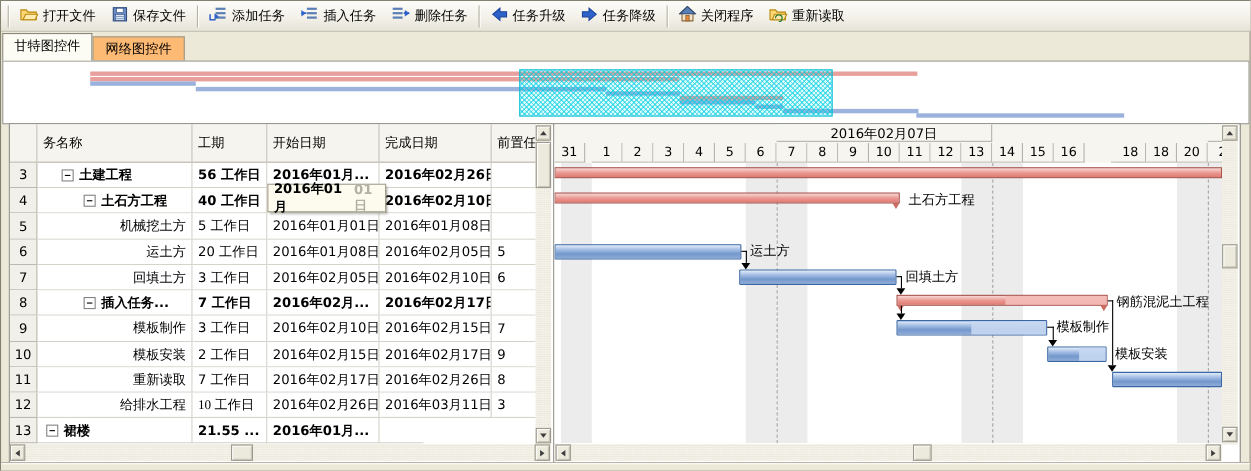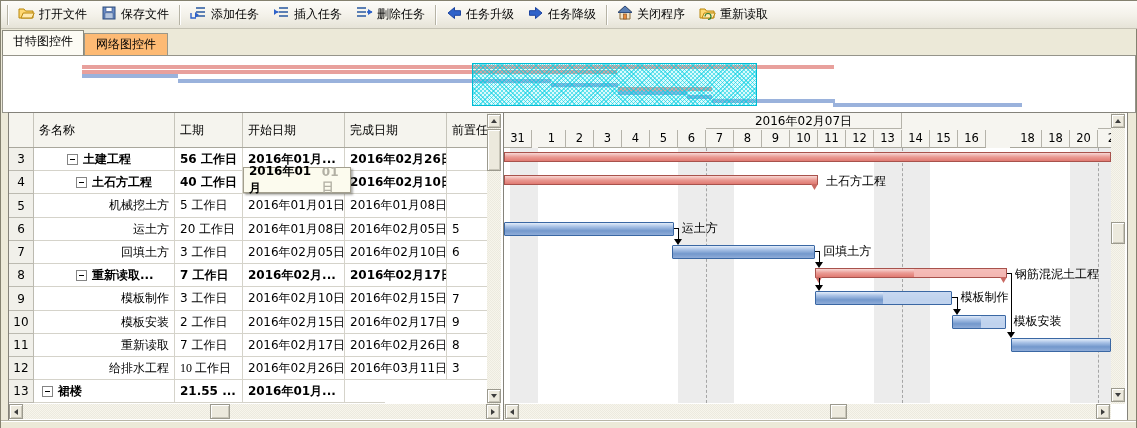--- a/index.html
+++ b/index.html
@@ -178,21 +178,21 @@
   <div class="hcell" style="width:25px;"></div>
   <div class="hcell" style="width:141px;">务名称</div>
   <div class="hcell" style="width:68px;">工期</div>
   <div class="hcell" style="width:102px;">开始日期</div>
   <div class="hcell" style="width:102px;">完成日期</div>
   <div class="hcell" style="width:40px;border-right:none;">前置任务</div>
 </div>
 <div id="tbody">
       <div class="trow" style="top: 148px; height: 23px;">
         <div class="tcell numcell" style="width: 25px;">3</div>
-        <div class="tcell bold" style="width: 141px; padding-left: 33px;">
+        <div class="tcell bold" style="width: 141px; padding-left: 22px;">
           <div class="collapse"></div>
           <span>土建工程</span>
         </div>
         <div class="tcell bold" style="width: 68px; padding-left: 5px;">56 工作日</div>
         <div class="tcell bold" style="width: 102px; padding-left: 5px;">2016年01月...</div>
         <div class="tcell bold" style="width: 102px; padding-left: 5px;">2016年02月26日</div>
         <div class="tcell bold" style="width: 40px; padding-left: 5px; border-right: none;"></div>
       </div>
       <div class="trow" style="top: 171px; height: 23px;">
         <div class="tcell numcell" style="width: 25px;">4</div>
@@ -226,21 +226,21 @@
         <div class="tcell" style="width: 141px; justify-content: flex-end; padding-right: 5px;">回填土方</div>
         <div class="tcell" style="width: 68px; padding-left: 5px;">3 工作日</div>
         <div class="tcell" style="width: 102px; padding-left: 5px;">2016年02月05日</div>
         <div class="tcell" style="width: 102px; padding-left: 5px;">2016年02月10日</div>
         <div class="tcell" style="width: 40px; padding-left: 5px; border-right: none;">6</div>
       </div>
       <div class="trow" style="top: 264px; height: 23px;">
         <div class="tcell numcell" style="width: 25px;">8</div>
         <div class="tcell bold" style="width: 141px; padding-left: 42px;">
           <div class="collapse"></div>
-          <span>重新读取...</span>
+          <span>插入任务...</span>
         </div>
         <div class="tcell bold" style="width: 68px; padding-left: 5px;">7 工作日</div>
         <div class="tcell bold" style="width: 102px; padding-left: 5px;">2016年02月...</div>
         <div class="tcell bold" style="width: 102px; padding-left: 5px;">2016年02月17日</div>
         <div class="tcell bold" style="width: 40px; padding-left: 5px; border-right: none;"></div>
       </div>
       <div class="trow" style="top: 287px; height: 24px;">
         <div class="tcell numcell" style="width: 25px;">9</div>
         <div class="tcell" style="width: 141px; justify-content: flex-end; padding-right: 5px;">模板制作</div>
         <div class="tcell" style="width: 68px; padding-left: 5px;">3 工作日</div>

